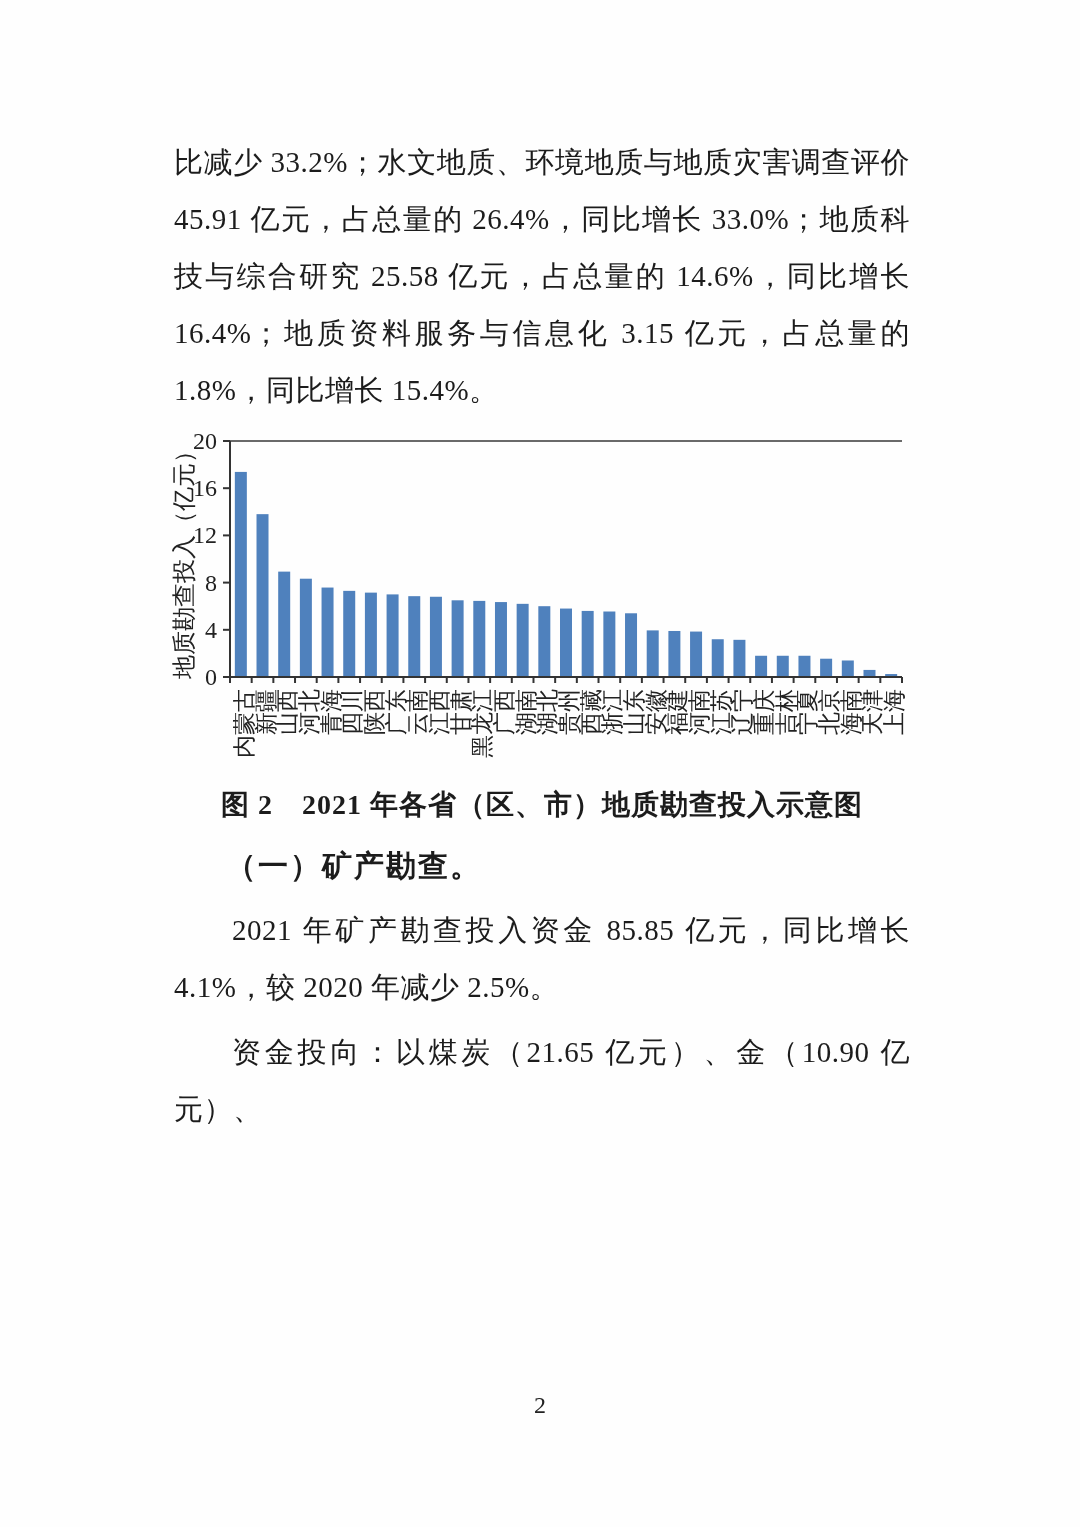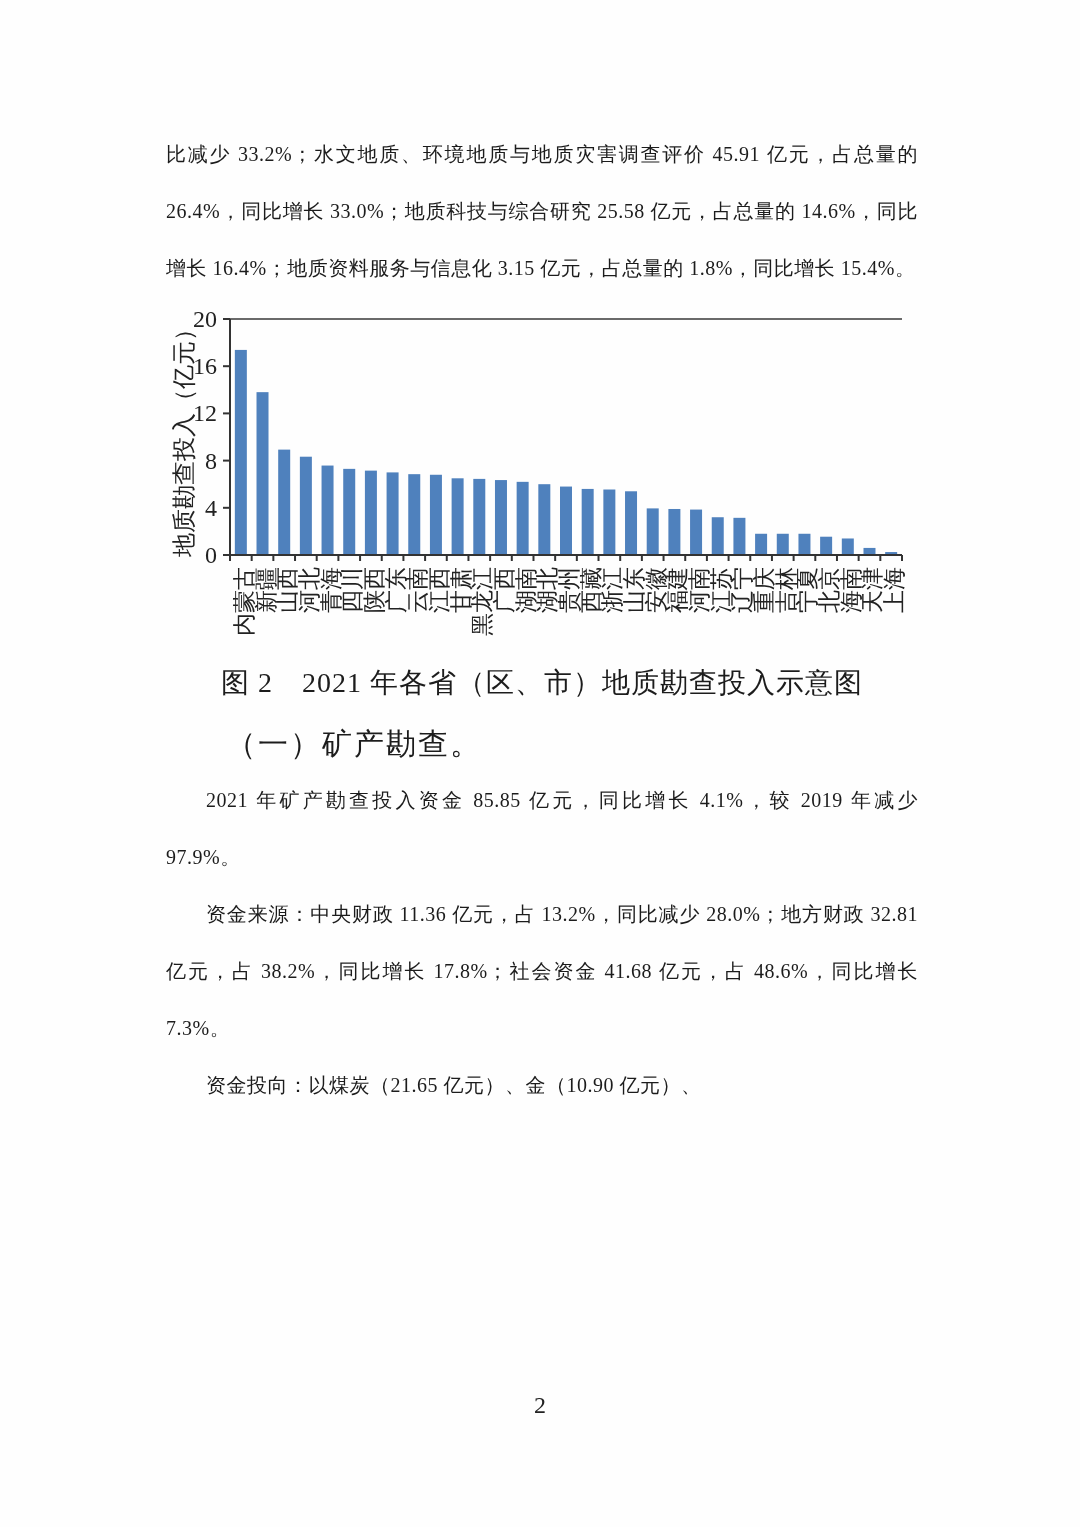--- a/index.html
+++ b/index.html
@@ -12,46 +12,46 @@
     color: #1c1c1c;
     overflow: hidden;
   }
   .content {
     position: absolute;
     left: 166px;
     top: 126px;
     width: 752px;
   }
   p.body-text {
-    margin: 0;
-    font-size: 20px;
+    margin: 8px;
+    font-size: 29px;
     line-height: 57px;
     text-align: justify;
     text-justify: inter-character;
     letter-spacing: 0.5px;
   }
   p.body-text.indent { text-indent: 2em; }
   .chart-figure {
     margin: 8px 0 0 0;
     width: 752px;
     height: 348px;
   }
   .figure-caption {
     margin: 4px 0 0 0;
     font-size: 28px;
     line-height: 52px;
-    font-weight: normal;
+    font-weight: bold;
     text-align: center;
     letter-spacing: 1px;
   }
   .section-heading {
     margin: 6px 0 0 0;
     font-size: 30px;
     line-height: 57px;
-    font-weight: normal;
+    font-weight: bold;
     text-indent: 2em;
     letter-spacing: 2px;
   }
   .page-number {
     position: absolute;
     left: 0;
     width: 1080px;
     top: 1392px;
     text-align: center;
     font-size: 24px;
@@ -179,22 +179,21 @@
           <text x="692.8064516129032" y="262" text-anchor="end" font-size="23" fill="#222" font-family="&quot;Liberation Serif&quot;,&quot;DejaVu Serif&quot;,serif" transform="rotate(-90 692.8064516129032 262)">海南</text>
           <text x="714.4838709677418" y="262" text-anchor="end" font-size="23" fill="#222" font-family="&quot;Liberation Serif&quot;,&quot;DejaVu Serif&quot;,serif" transform="rotate(-90 714.4838709677418 262)">天津</text>
           <text x="736.1612903225806" y="262" text-anchor="end" font-size="23" fill="#222" font-family="&quot;Liberation Serif&quot;,&quot;DejaVu Serif&quot;,serif" transform="rotate(-90 736.1612903225806 262)">上海</text>
         </svg>
     </figure>
 
     <p class="figure-caption">图 2　2021 年各省（区、市）地质勘查投入示意图</p>
 
     <h3 class="section-heading">（一）矿产勘查。</h3>
 
-    <p class="body-text indent">2021 年矿产勘查投入资金 85.85 亿元，同比增长 4.1%，较 2019 年减少 97.9%。</p>
+    <p class="body-text indent">2021 年矿产勘查投入资金 85.85 亿元，同比增长 4.1%，较 2020 年减少 2.5%。</p>
 
-    <p class="body-text indent">资金来源：中央财政 11.36 亿元，占 13.2%，同比减少 28.0%；地方财政 32.81 亿元，占 38.2%，同比增长 17.8%；社会资金 41.68 亿元，占 48.6%，同比增长 7.3%。</p>
 
     <p class="body-text indent">资金投向：以煤炭（21.65 亿元）、金（10.90 亿元）、</p>
 
   </div>
 
   <div class="page-number">2</div>
 </div>
 
 </body></html>

